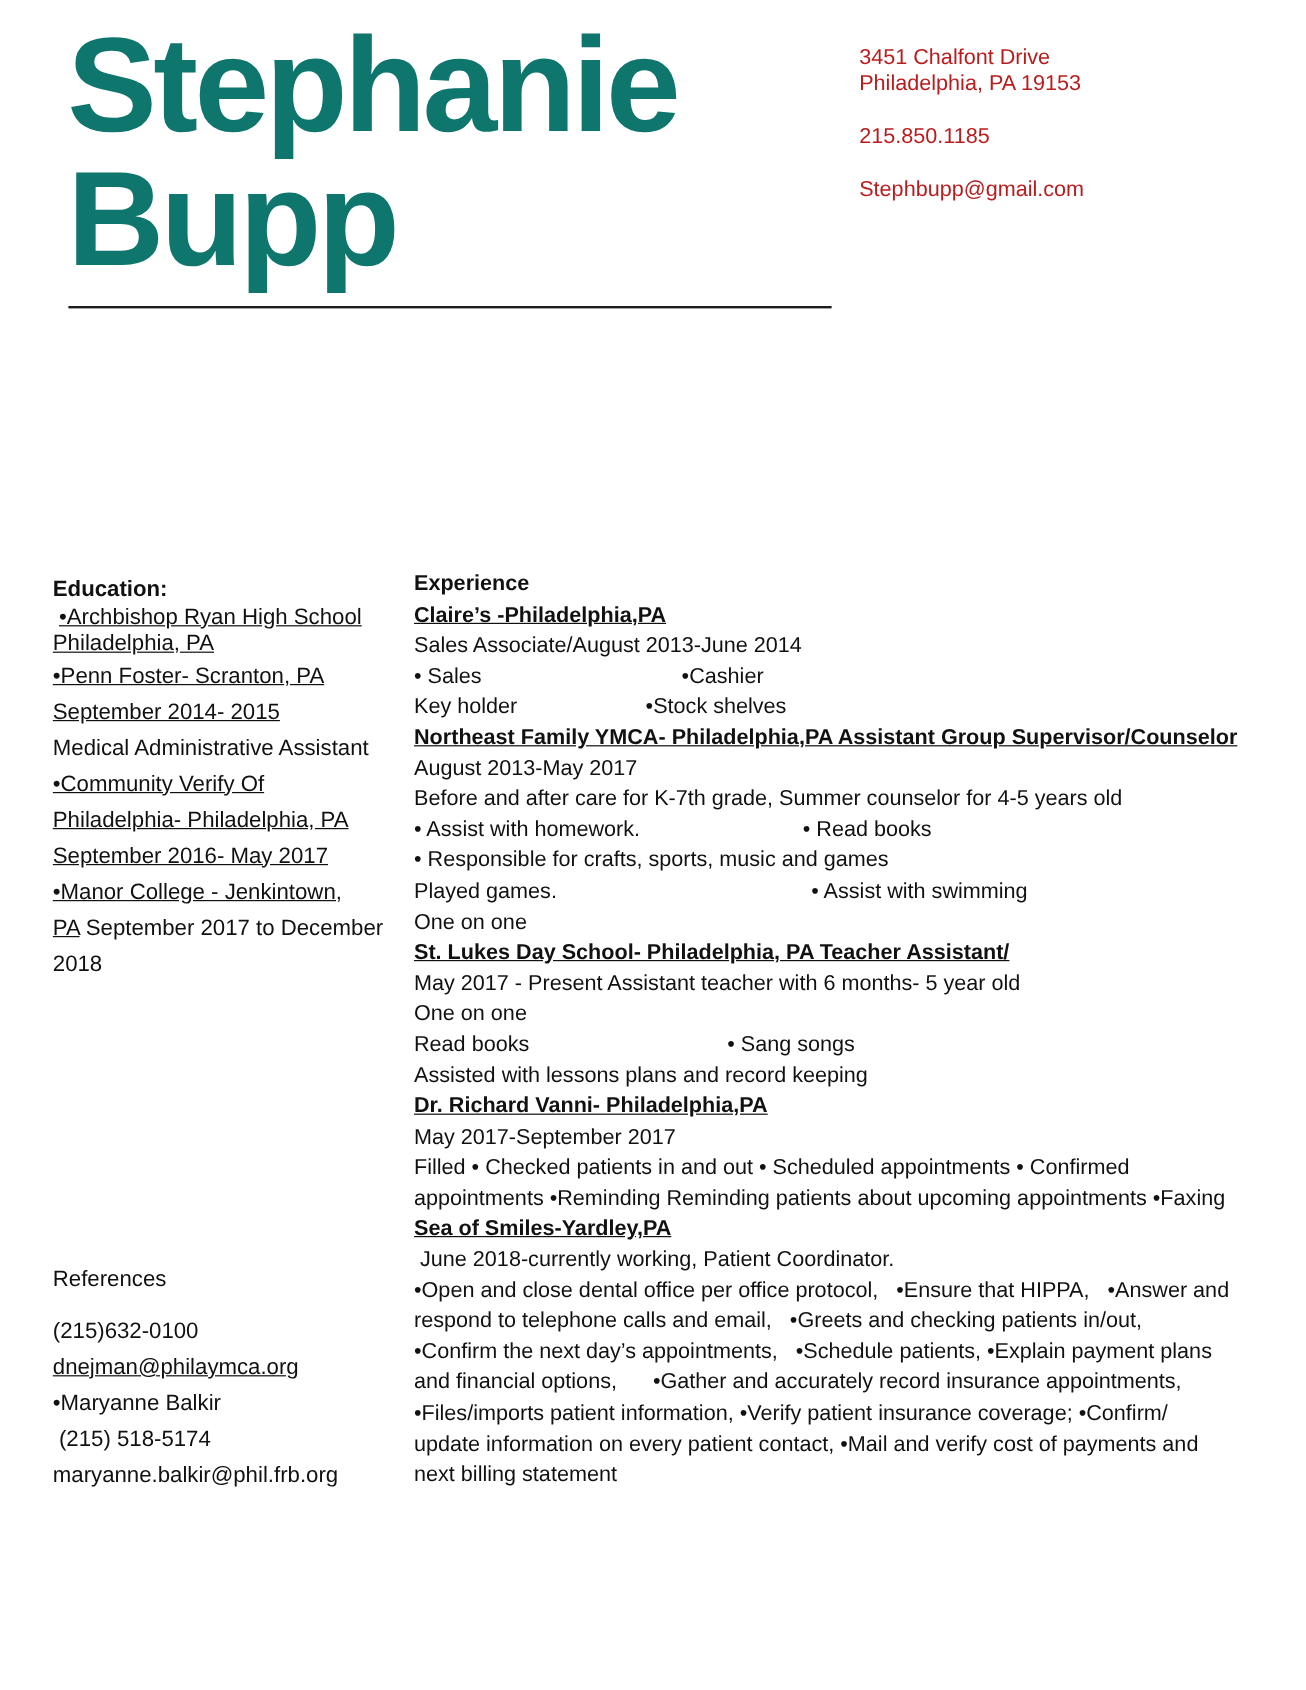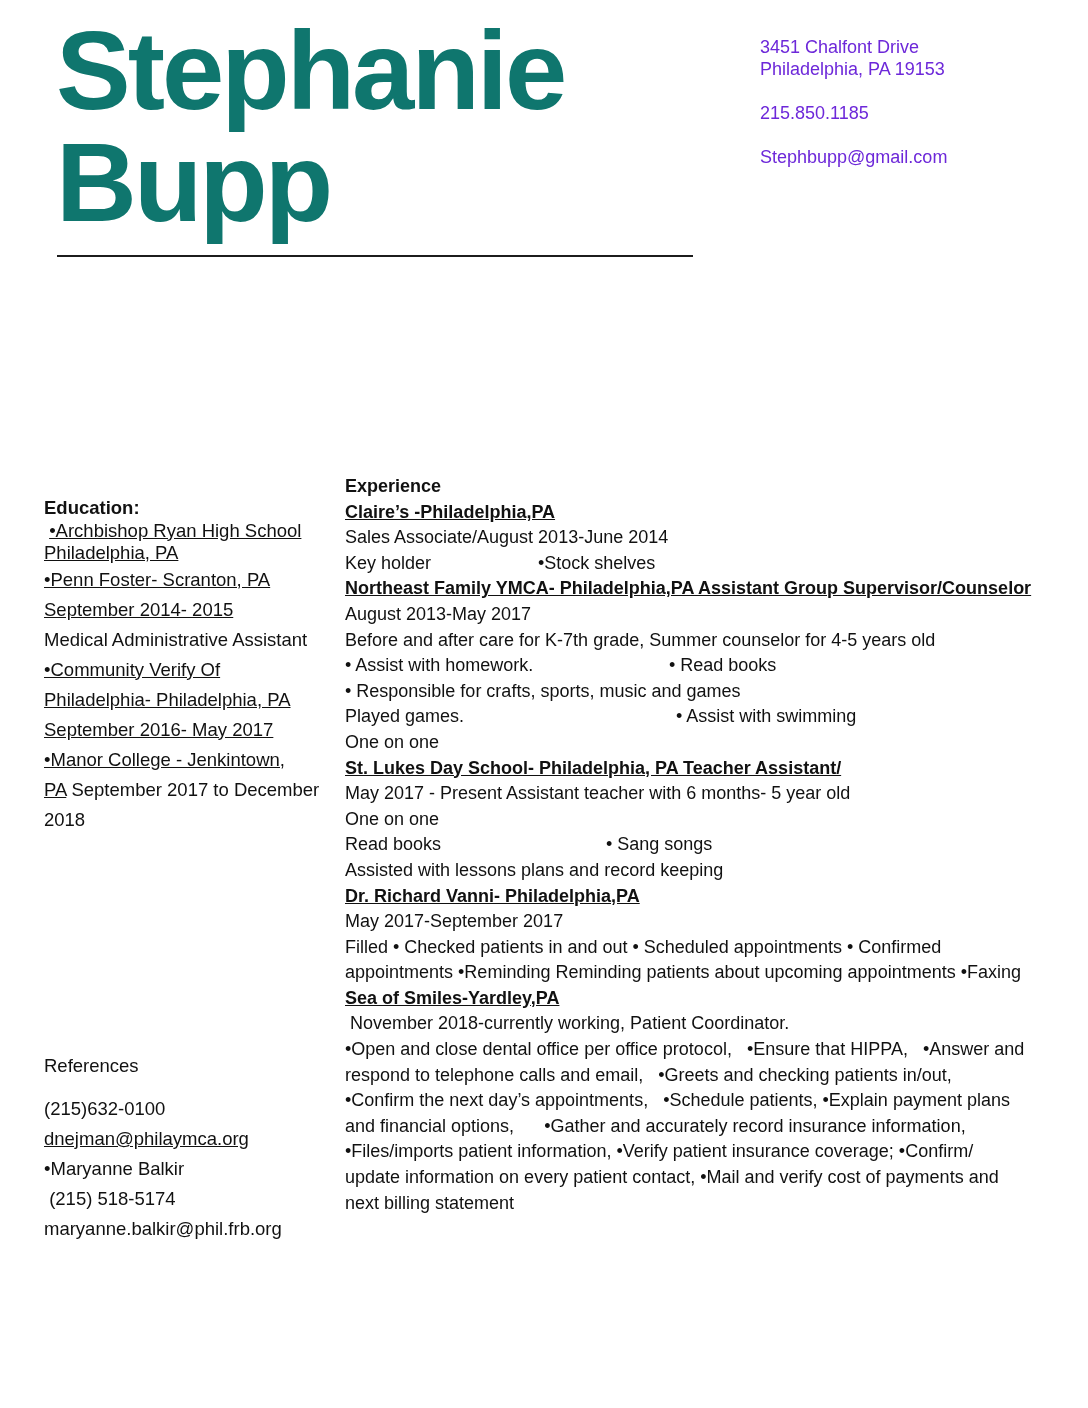--- a/index.html
+++ b/index.html
@@ -28,31 +28,31 @@
   .rule {
     position: absolute;
     left: 57px;
     top: 255px;
     width: 636px;
     border-top: 2px solid #1c1c1c;
     height: 0;
   }
   .contact {
     position: absolute;
-    left: 760px;
+    left: 716px;
     top: 36px;
     font-size: 18px;
     line-height: 22px;
-    color: #6d28d9;
+    color: #b91c1c;
   }
   .contact .group { margin-bottom: 22px; }
   .section { position: absolute; }
   .education {
     left: 44px;
-    top: 497px;
+    top: 480px;
     width: 305px;
     font-size: 18.5px;
   }
   .education .line { height: 30px; line-height: 30px; white-space: pre; }
   .education .line.tight { height: 22.5px; line-height: 22.5px; }
   .references {
     left: 44px;
     top: 1051px;
     width: 305px;
     font-size: 18.5px;
@@ -110,39 +110,40 @@
     <div class="line"><span class="ul">dnejman@philaymca.org</span></div>
     <div class="line"><span>•Maryanne Balkir</span></div>
     <div class="line"><span> (215) 518-5174</span></div>
     <div class="line"><span>maryanne.balkir@phil.frb.org</span></div>
   </div>
 
 <div class="section experience" id="exp-lines">
     <div class="line"><span class="bold">Experience</span></div>
     <div class="line"><span class="bold ul">Claire’s -Philadelphia,PA</span></div>
     <div class="line"><span>Sales Associate/August 2013-June 2014</span></div>
+    <div class="line"><span class="tab" style="width: 223px;">• Sales</span><span>•Cashier</span></div>
     <div class="line"><span class="tab" style="width: 193px;">Key holder</span><span>•Stock shelves</span></div>
     <div class="line"><span class="bold ul">Northeast Family YMCA- Philadelphia,PA Assistant Group Supervisor/Counselor</span></div>
     <div class="line"><span>August 2013-May 2017</span></div>
     <div class="line"><span>Before and after care for K-7th grade, Summer counselor for 4-5 years old</span></div>
     <div class="line"><span class="tab" style="width: 324px;">• Assist with homework.</span><span>• Read books</span></div>
     <div class="line"><span>• Responsible for crafts, sports, music and games</span></div>
     <div class="line"><span class="tab" style="width: 331px;">Played games.</span><span>• Assist with swimming</span></div>
     <div class="line"><span>One on one</span></div>
     <div class="line"><span class="bold ul">St. Lukes Day School- Philadelphia, PA Teacher Assistant/</span></div>
     <div class="line"><span>May 2017 - Present Assistant teacher with 6 months- 5 year old</span></div>
     <div class="line"><span>One on one</span></div>
     <div class="line"><span class="tab" style="width: 261px;">Read books</span><span>• Sang songs</span></div>
     <div class="line"><span>Assisted with lessons plans and record keeping</span></div>
     <div class="line"><span class="bold ul">Dr. Richard Vanni- Philadelphia,PA</span></div>
     <div class="line"><span>May 2017-September 2017</span></div>
     <div class="line"><span>Filled • Checked patients in and out • Scheduled appointments • Confirmed</span></div>
     <div class="line"><span>appointments •Reminding Reminding patients about upcoming appointments •Faxing</span></div>
     <div class="line"><span class="bold ul">Sea of Smiles-Yardley,PA</span></div>
-    <div class="line"><span> November 2018-currently working, Patient Coordinator.</span></div>
+    <div class="line"><span> June 2018-currently working, Patient Coordinator.</span></div>
     <div class="line"><span>•Open and close dental office per office protocol,   •Ensure that HIPPA,   •Answer and</span></div>
     <div class="line"><span>respond to telephone calls and email,   •Greets and checking patients in/out,</span></div>
     <div class="line"><span>•Confirm the next day’s appointments,   •Schedule patients, •Explain payment plans</span></div>
-    <div class="line"><span>and financial options,      •Gather and accurately record insurance information,</span></div>
+    <div class="line"><span>and financial options,      •Gather and accurately record insurance appointments,</span></div>
     <div class="line"><span>•Files/imports patient information, •Verify patient insurance coverage; •Confirm/</span></div>
     <div class="line"><span>update information on every patient contact, •Mail and verify cost of payments and</span></div>
     <div class="line"><span>next billing statement</span></div>
   </div>
 
 </body></html>

